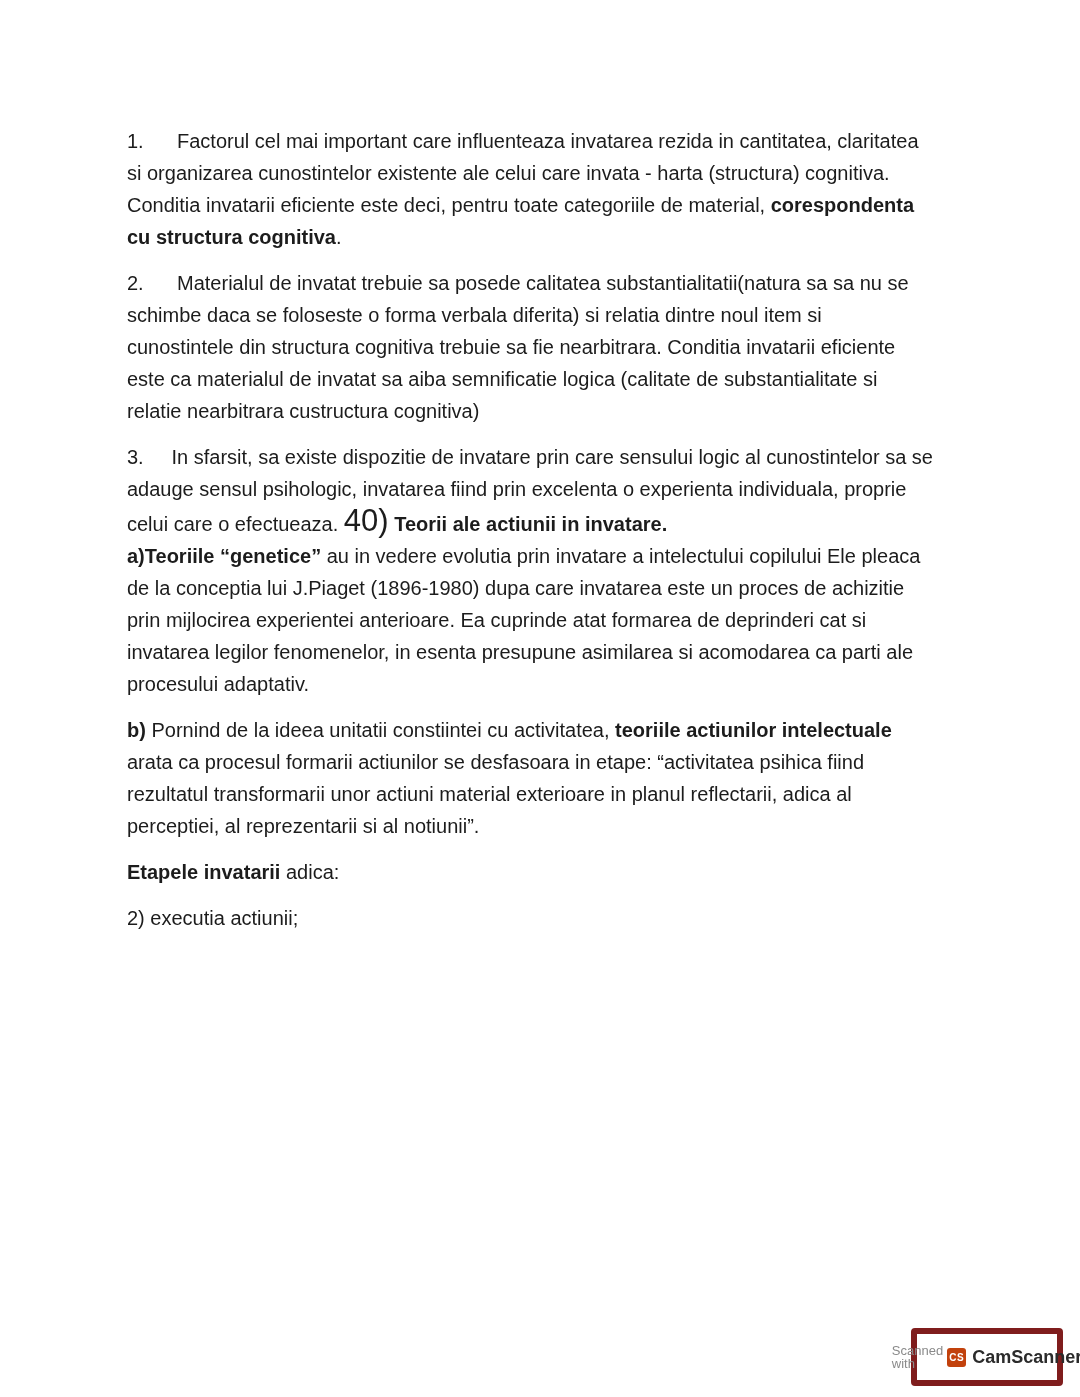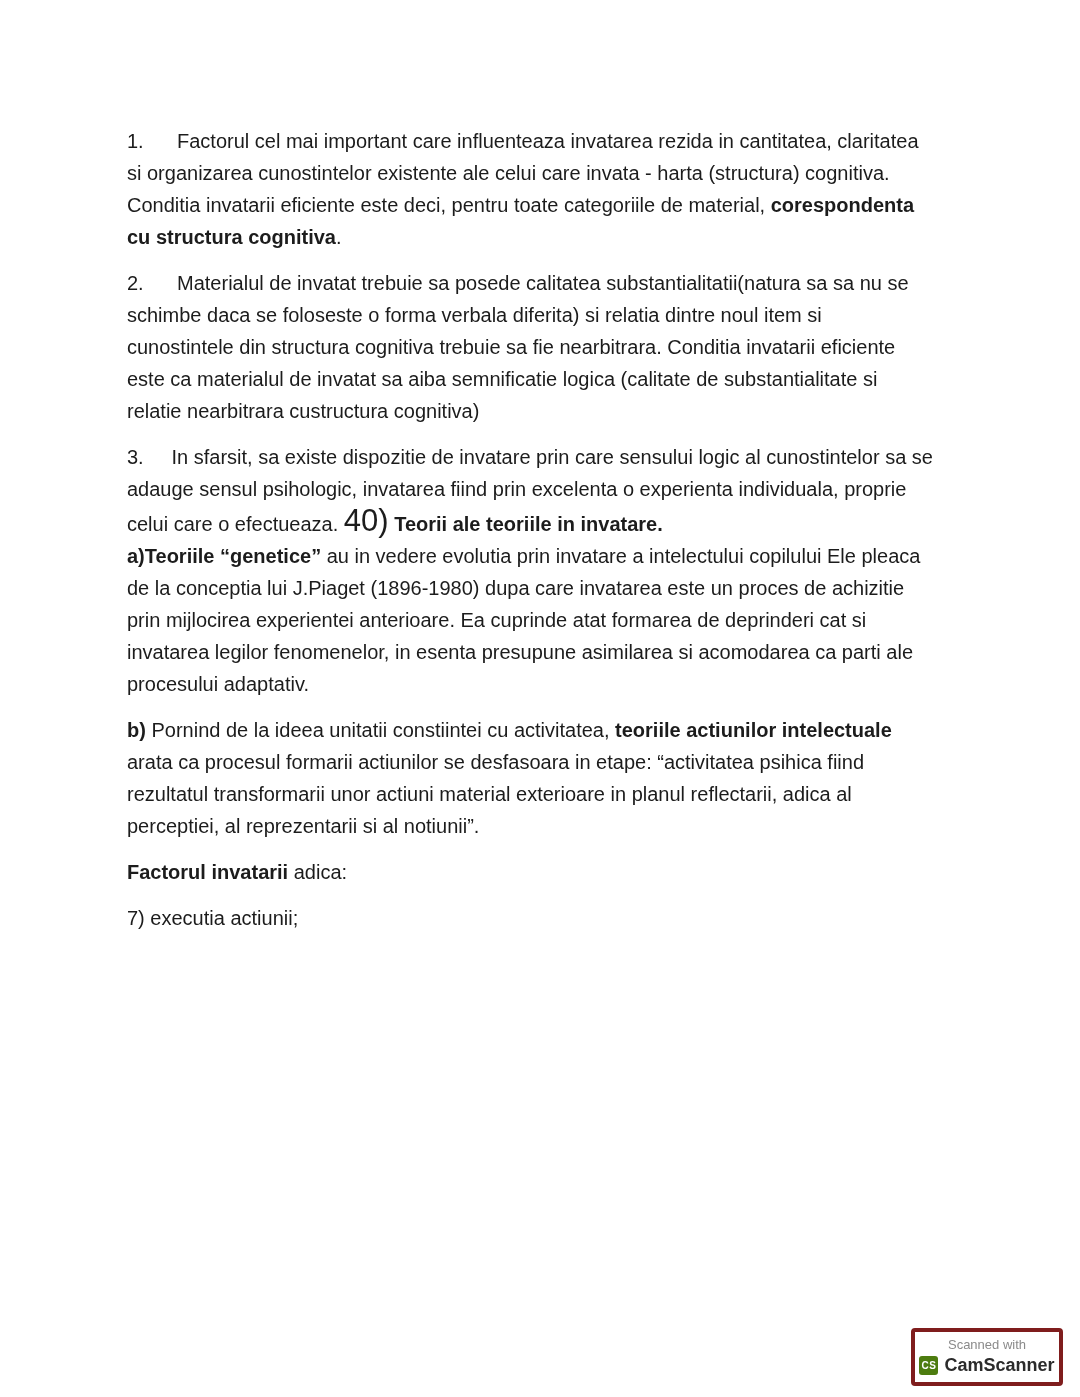--- a/index.html
+++ b/index.html
@@ -35,25 +35,25 @@
     font-size: 31px;
     font-weight: normal;
   }
   .scan-badge {
     position: absolute;
     right: 17px;
     bottom: 11px;
     width: 152px;
     height: 58px;
     box-sizing: border-box;
-    border: 4px solid #7f1d1d;
+    border: 6px solid #7f1d1d;
     border-radius: 4px;
     background: #ffffff;
     display: flex;
-    flex-direction: column;
+    flex-direction: row;
     align-items: center;
     justify-content: center;
     gap: 4px;
     padding: 4px 6px;
   }
   .scan-with {
     font-size: 13px;
     color: #8a8a8a;
     line-height: 1;
   }
@@ -80,27 +80,27 @@
     color: #2b2b2b;
   }
 </style>
 </head>
 <body>
 
 <div class="page">
   <div>
       <p class="para"><span>1.&nbsp;&nbsp;&nbsp;&nbsp;&nbsp;&nbsp;Factorul cel mai important care influenteaza invatarea rezida in cantitatea, claritatea si organizarea cunostintelor existente ale celui care invata - harta (structura) cognitiva. Conditia invatarii eficiente este deci, pentru toate categoriile de material, </span><span class="bold">corespondenta cu structura cognitiva</span><span>.</span></p>
       <p class="para"><span>2.&nbsp;&nbsp;&nbsp;&nbsp;&nbsp;&nbsp;Materialul de invatat trebuie sa posede calitatea substantialitatii(natura sa sa nu se schimbe daca se foloseste o forma verbala diferita) si relatia dintre noul item si cunostintele din structura cognitiva trebuie sa fie nearbitrara. Conditia invatarii eficiente este ca materialul de invatat sa aiba semnificatie logica (calitate de substantialitate si relatie nearbitrara custructura cognitiva)</span></p>
-      <p class="para"><span>3.&nbsp;&nbsp;&nbsp;&nbsp;&nbsp;In sfarsit, sa existe dispozitie de invatare prin care sensului logic al cunostintelor sa se adauge sensul psihologic, invatarea fiind prin excelenta o experienta individuala, proprie celui care o efectueaza. </span><span class="bold large">40)</span><span class="bold"> Teorii ale teoriile in invatare.</span></p>
+      <p class="para"><span>3.&nbsp;&nbsp;&nbsp;&nbsp;&nbsp;In sfarsit, sa existe dispozitie de invatare prin care sensului logic al cunostintelor sa se adauge sensul psihologic, invatarea fiind prin excelenta o experienta individuala, proprie celui care o efectueaza. </span><span class="bold large">40)</span><span class="bold"> Teorii ale actiunii in invatare.</span></p>
       <p class="para tight"><span class="bold">a)Teoriile “genetice”</span><span> au in vedere evolutia prin invatare a intelectului copilului Ele pleaca de la conceptia lui J.Piaget (1896-1980) dupa care invatarea este un proces de achizitie prin mijlocirea experientei anterioare. Ea cuprinde atat formarea de deprinderi cat si invatarea legilor fenomenelor, in esenta presupune asimilarea si acomodarea ca parti ale procesului adaptativ.</span></p>
       <p class="para"><span class="bold">b)</span><span> Pornind de la ideea unitatii constiintei cu activitatea, </span><span class="bold">teoriile actiunilor intelectuale</span><span> arata ca procesul formarii actiunilor se desfasoara in etape: “activitatea psihica fiind rezultatul transformarii unor actiuni material exterioare in planul reflectarii, adica al perceptiei, al reprezentarii si al notiunii”.</span></p>
-      <p class="para"><span class="bold">Factorul invatarii</span><span> adica:</span></p>
-      <p class="para"><span>7) executia actiunii;</span></p>
+      <p class="para"><span class="bold">Etapele invatarii</span><span> adica:</span></p>
+      <p class="para"><span>2) executia actiunii;</span></p>
     </div>
 </div>
 
 <div class="scan-badge">
   <div class="scan-with">Scanned with</div>
   <div class="scan-row">
-    <span class="cs-icon" style="background: #4d7c0f;">CS</span>
+    <span class="cs-icon" style="background: #c2410c;">CS</span>
     <span class="cs-name">CamScanner</span>
   </div>
 </div>
 
 </body></html>

